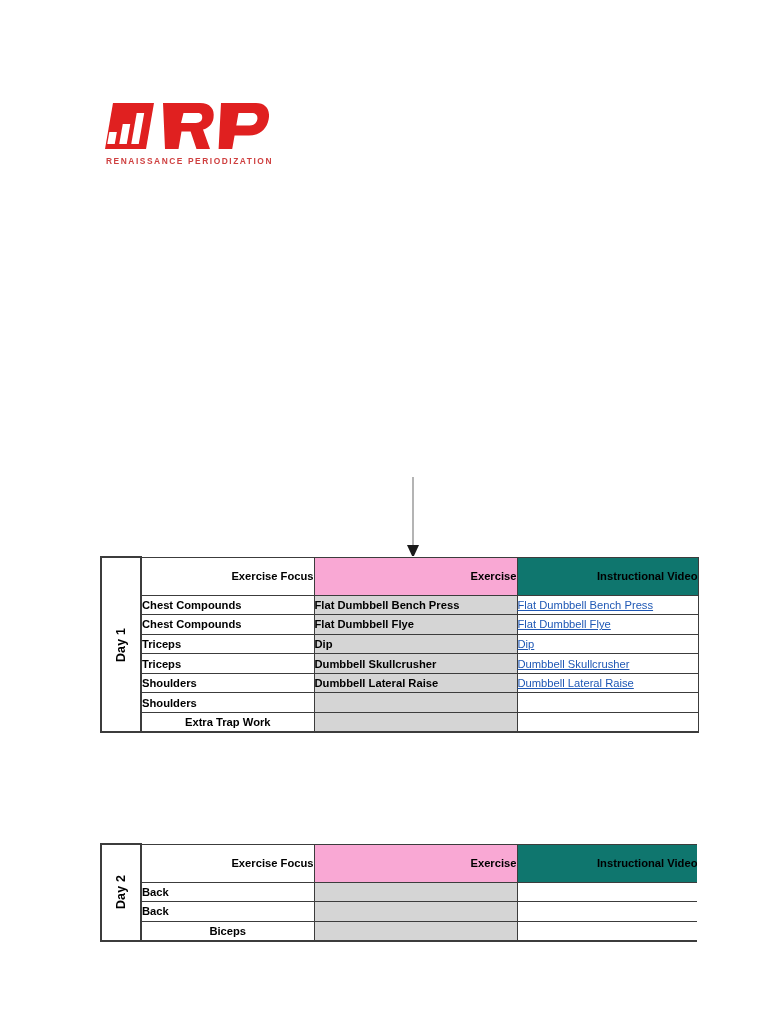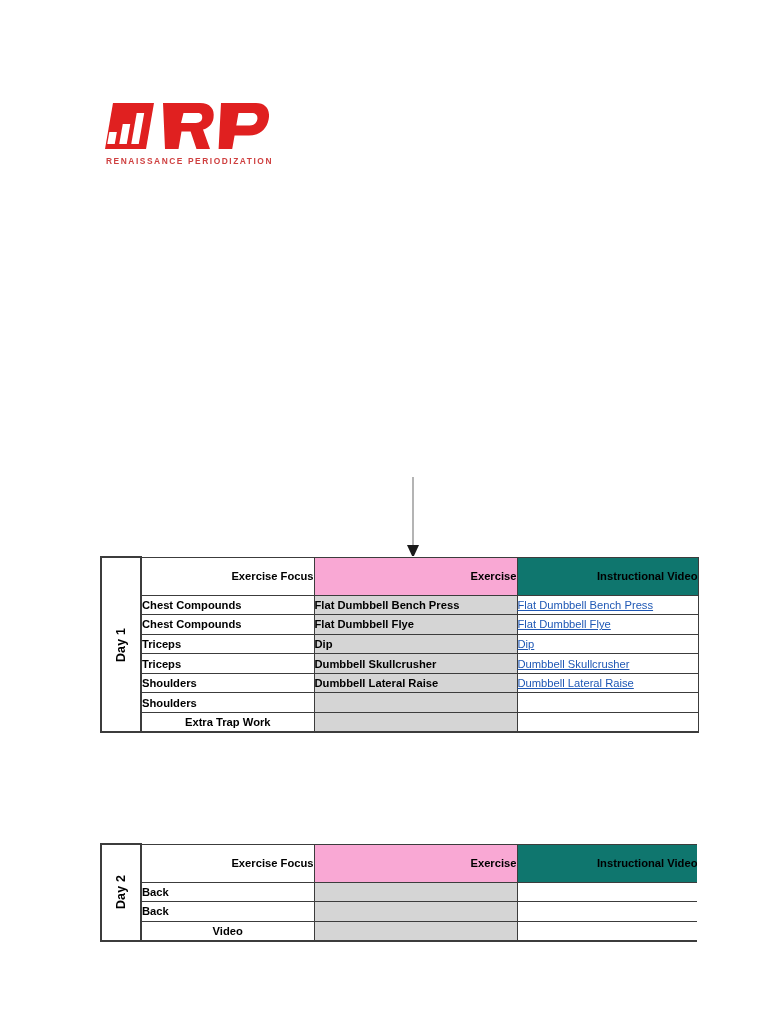--- a/index.html
+++ b/index.html
@@ -267,19 +267,19 @@
         <td class="cell-vid"></td>
       </tr>
 
       <tr class="data-row">
         <td class="cell-focus">Back</td>
         <td class="cell-ex"></td>
         <td class="cell-vid"></td>
       </tr>
 
       <tr class="data-row last-row">
-        <td class="cell-focus">Video</td>
+        <td class="cell-focus">Biceps</td>
         <td class="cell-ex"></td>
         <td class="cell-vid"></td>
       </tr>
     </tbody>
   </table>
 </div>
 
 </body></html>

